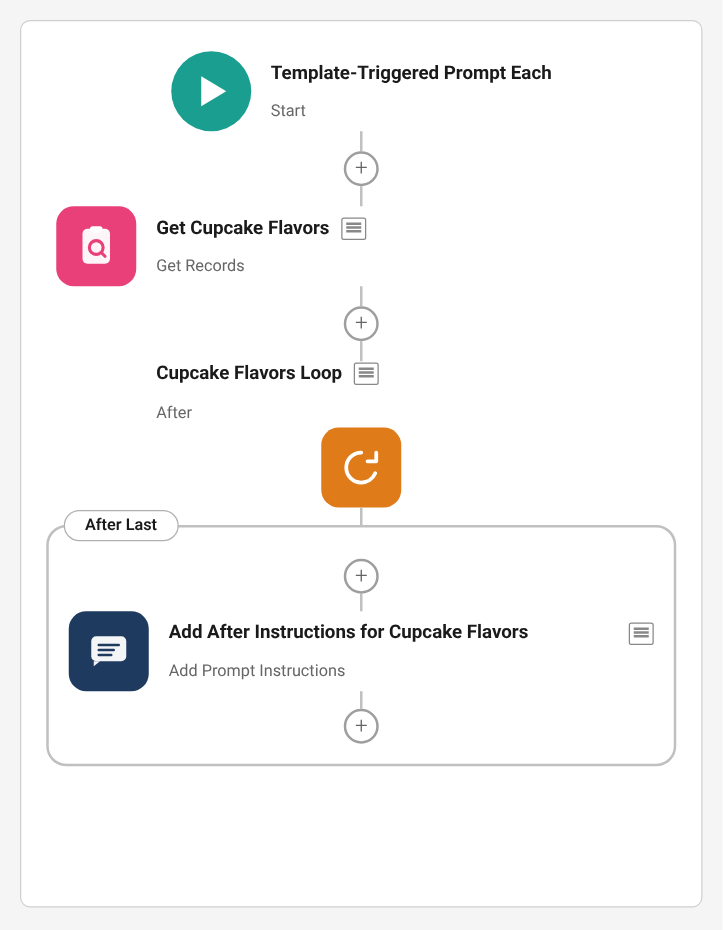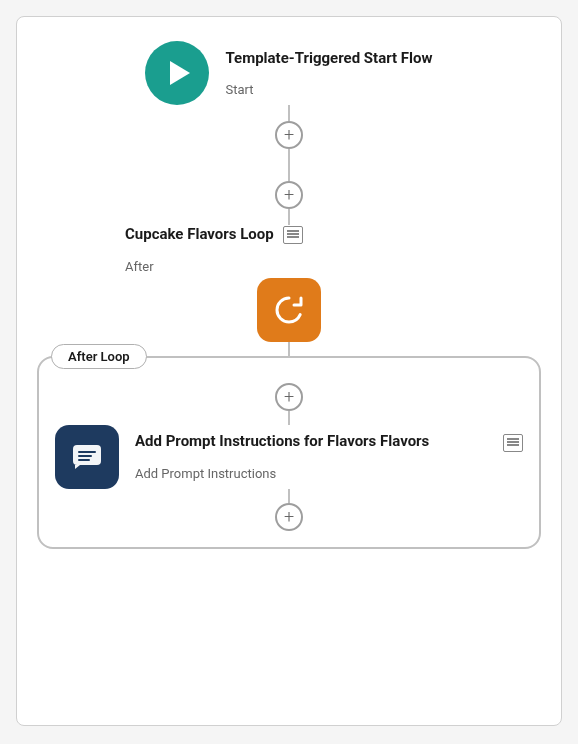--- a/index.html
+++ b/index.html
@@ -193,31 +193,49 @@
 </head>
 <body>
 
 <div class="canvas">
 
   <div class="node-row" style="width:auto; align-self:center; display:flex; align-items:center;">
     <div class="start-icon">
       <div class="play-triangle"></div>
     </div>
     <div class="node-label">
-      <div class="title">Template-Triggered Start Flow</div>
+      <div class="title">Template-Triggered Prompt Each</div>
       <div class="subtitle">Start</div>
     </div>
   </div>
 
   <div class="v-connector">
     <div class="line-segment" style="height:16px;"></div>
     <div class="add-btn">+</div>
     <div class="line-segment" style="height:16px;"></div>
   </div>
 
+  <div class="node-row" style="align-items:center; padding: 0 8px;">
+    <div class="node-icon" style="background:#e9407a;">
+
+      <svg width="34" height="34" viewBox="0 0 34 34" fill="none">
+        <rect x="6" y="3" width="22" height="28" rx="4" fill="white" opacity="0.95"></rect>
+        <rect x="12" y="1" width="10" height="5" rx="2" fill="white"></rect>
+        <circle cx="17" cy="18" r="5.5" stroke="#e9407a" stroke-width="2.5" fill="none"></circle>
+        <line x1="21" y1="22" x2="24" y2="25" stroke="#e9407a" stroke-width="2.5" stroke-linecap="round"></line>
+      </svg>
+    </div>
+    <div class="node-label">
+      <div class="title">
+        <span>Get Cupcake Flavors</span>
+        <span class="note-icon"></span>
+      </div>
+      <div class="subtitle">Get Records</div>
+    </div>
+  </div>
 
   <div class="v-connector">
     <div class="line-segment" style="height:16px;"></div>
     <div class="add-btn">+</div>
     <div class="line-segment" style="height:16px;"></div>
   </div>
 
   <div class="node-row" style="align-items:flex-end; padding: 0 8px; width:100%;">
     <div class="node-label" style="margin-left:0; padding-left: 80px;">
       <div class="title">
@@ -238,21 +256,21 @@
           <path d="M29.5 13L30 6l-6.5 0.5" stroke="white" stroke-width="0" fill="none"></path>
         </svg>
       </div>
 
       <div style="width:2px; height:14px; background:#c0c0c0;"></div>
     </div>
 
     <div class="loop-box" style="margin-top:0;">
 
       <div class="loop-labels">
-        <div class="loop-label-pill">After Loop</div>
+        <div class="loop-label-pill">After Last</div>
       </div>
 
       <div class="loop-inner">
 
         <div class="add-btn">+</div>
         <div style="height:14px; width:2px; background:#c0c0c0;"></div>
 
         <div class="node-row" style="align-items:center; padding: 0 4px; width:100%;">
           <div class="node-icon" style="background:#1e3a5f; width:64px; height:64px; flex-shrink:0;">
             <svg width="36" height="36" viewBox="0 0 36 36" fill="none">
@@ -261,21 +279,21 @@
 
               <line x1="10" y1="13" x2="26" y2="13" stroke="#1e3a5f" stroke-width="2" stroke-linecap="round"></line>
               <line x1="10" y1="17" x2="22" y2="17" stroke="#1e3a5f" stroke-width="2" stroke-linecap="round"></line>
               <line x1="10" y1="21" x2="20" y2="21" stroke="#1e3a5f" stroke-width="2" stroke-linecap="round"></line>
 
               <path d="M6 26v4l5-4" fill="white" opacity="0.95"></path>
             </svg>
           </div>
           <div class="node-label" style="position:relative;">
             <div class="title" style="padding-right:28px;">
-              <span>Add Prompt Instructions for Flavors Flavors</span>
+              <span>Add After Instructions for Cupcake Flavors</span>
             </div>
             <div class="subtitle">Add Prompt Instructions</div>
             <span class="note-icon" style="position:absolute; top:2px; right:0;"></span>
           </div>
         </div>
 
         <div style="height:14px; width:2px; background:#c0c0c0;"></div>
 
         <div class="add-btn">+</div>
       </div>

